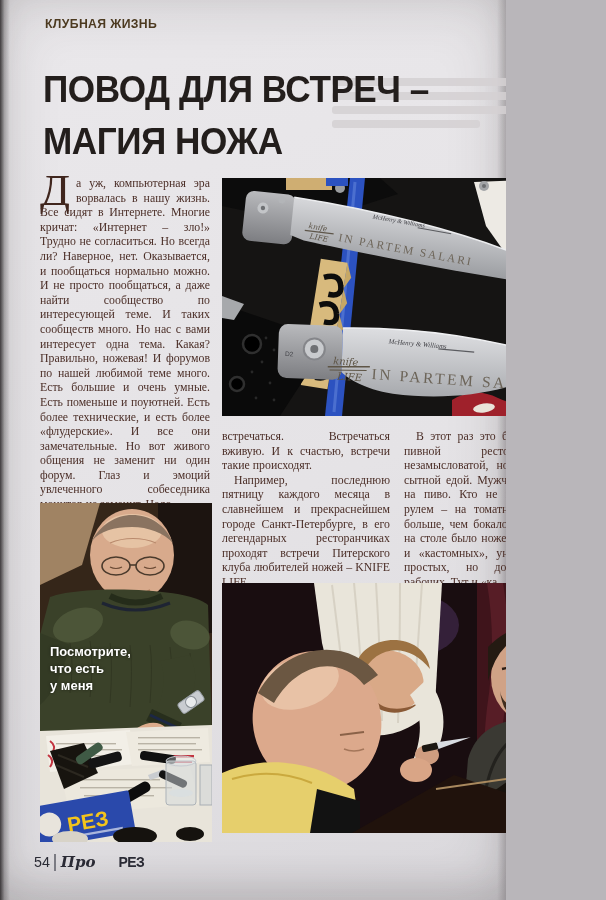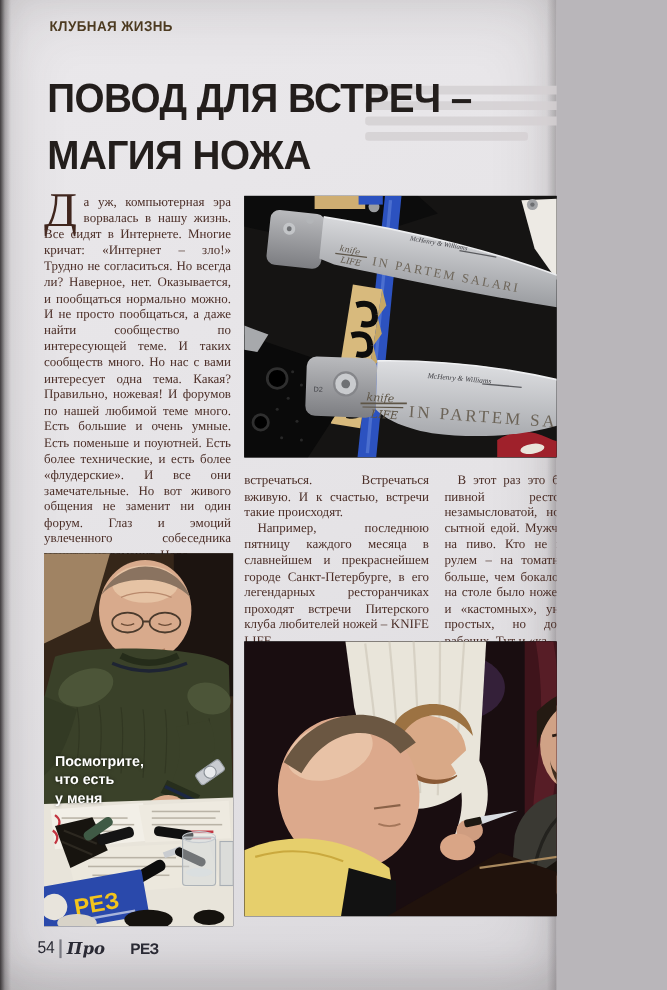--- a/index.html
+++ b/index.html
@@ -34,21 +34,21 @@
 
   .photo{position:absolute;overflow:hidden;background:#111;}
   .photo svg{display:block;}
   .photo-awards{left:222px;top:178px;width:348px;height:238px;}
   .photo-member{left:40px;top:503px;width:172px;height:339px;}
   .photo-group{left:222px;top:583px;width:350px;height:250px;}
 
   .caption{position:absolute;font-family:"Liberation Sans",sans-serif;font-weight:700;
         color:#ffffff;white-space:pre-line;text-shadow:0 0 3px rgba(0,0,0,.55);}
   .caption-awards{left:176px;top:98px;width:166px;font-size:11.5px;line-height:14.8px;}
-  .caption-member{left:10px;top:140px;font-size:13px;line-height:17px;margin-top:40px;}
+  .caption-member{left:10px;top:140px;font-size:13px;line-height:17px;}
 
   .footer{position:absolute;left:34px;top:853px;display:flex;align-items:center;color:#2a2a34;}
   .page-num{font-family:"Liberation Sans",sans-serif;font-size:15.5px;transform:scaleX(.92);transform-origin:left;}
   .footer-divider{width:1.5px;height:17px;background:#7b7b83;margin:0 5px 0 3px;}
   .logo{display:flex;align-items:baseline;gap:24px;}
   .logo-pro{font-family:"DejaVu Serif",serif;font-style:italic;font-weight:700;font-size:15px;margin-right:-1px;}
   .logo-rez{font-family:"Liberation Sans",sans-serif;font-weight:700;font-size:14px;letter-spacing:-.6px;}
 </style>
 </head>
 <body>

